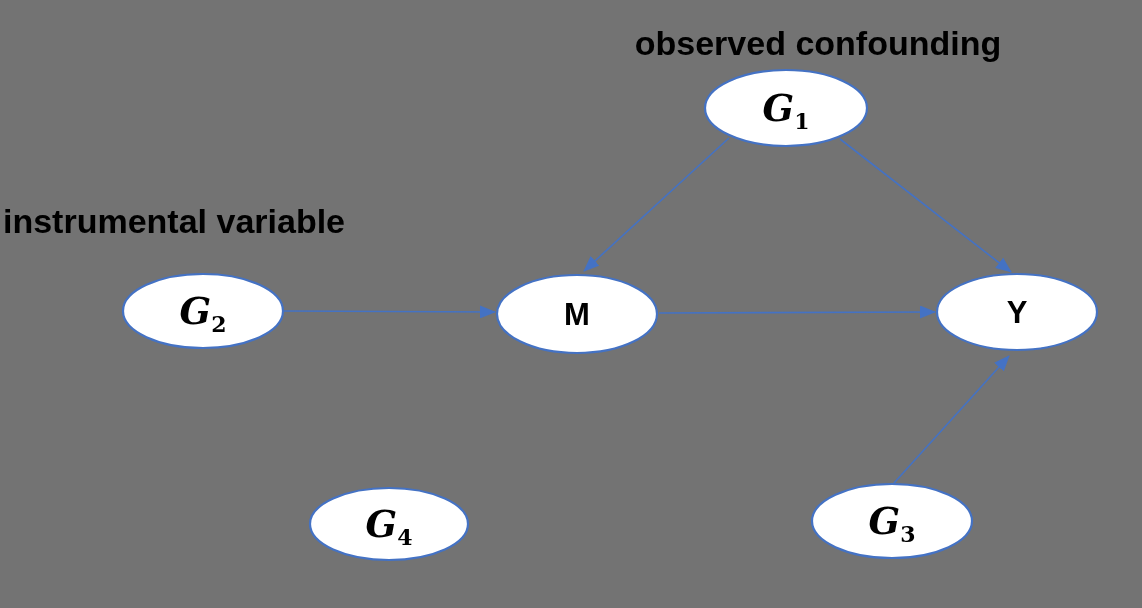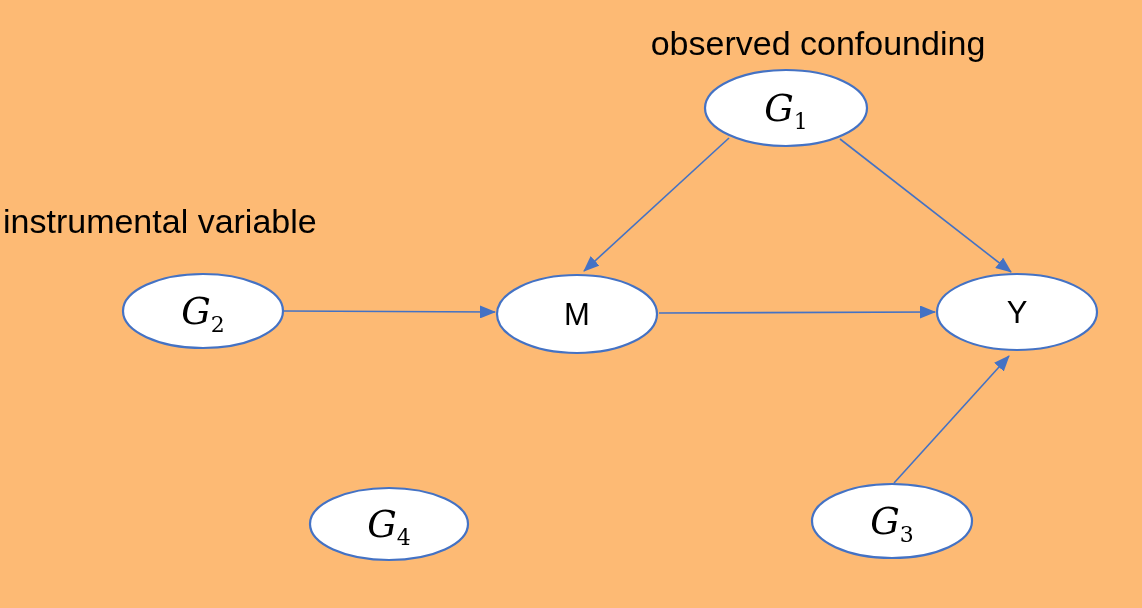--- a/index.html
+++ b/index.html
@@ -4,23 +4,24 @@
 <style>
   html, body {
     margin: 0;
     padding: 0;
     background: #ffffff;
   }
   .canvas {
     position: relative;
     width: 1142px;
     height: 608px;
-    background: #fdba74;
+    background: #737373;
     overflow: hidden;
     font-family: "Liberation Sans", sans-serif;
+    font-weight: bold;
   }
   svg { display: block; }
   .annotation {
     font-family: "Liberation Sans", sans-serif;
     font-size: 34px;
     fill: #000000;
   }
   .node-ellipse {
     fill: #ffffff;
     stroke: #4472C4;

